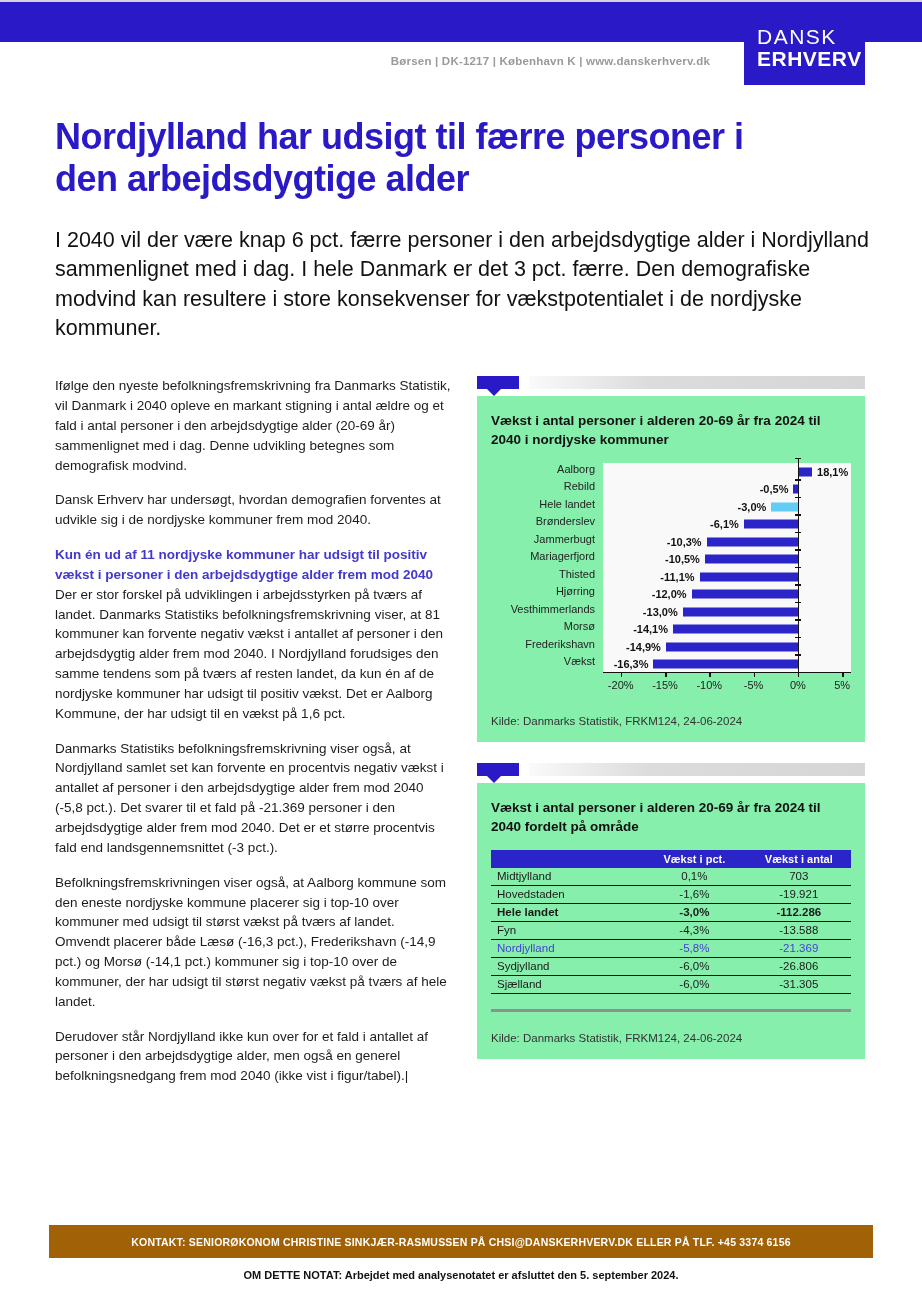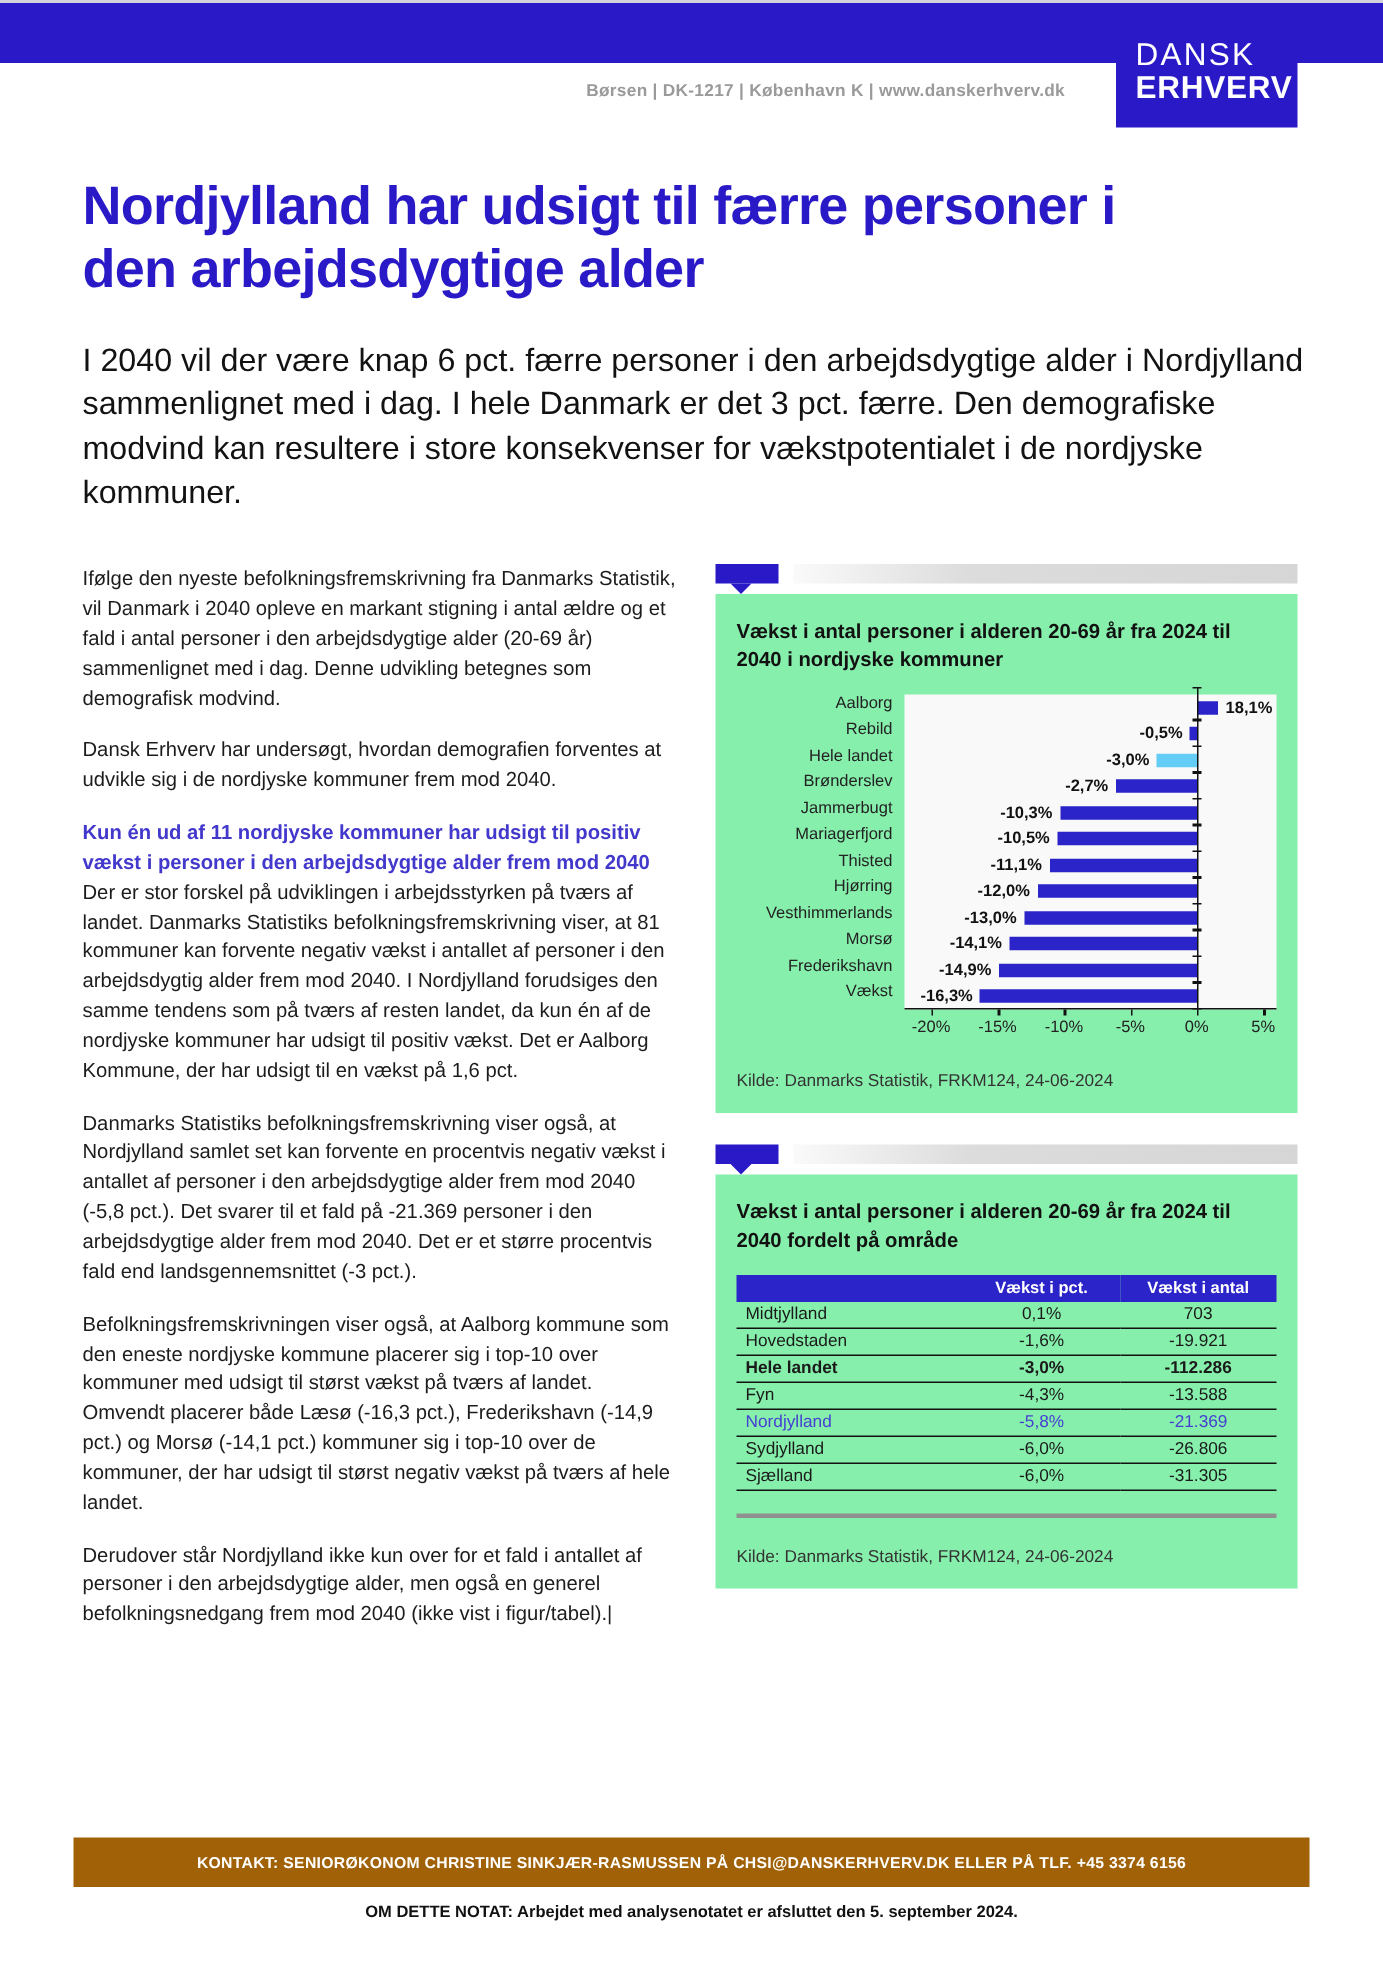--- a/index.html
+++ b/index.html
@@ -146,21 +146,21 @@
                   <div class="clabel">Hele landet</div>
                   <div class="cplot">
                     <div class="bar" style="background: rgb(99, 205, 245); left: 67.8571%; width: 10.7143%;"></div>
                     <div class="bval" style="right: calc(32.1429% + 5px);">-3,0%</div>
                   </div>
                 </div>
                 <div class="crow">
                   <div class="clabel">Brønderslev</div>
                   <div class="cplot">
                     <div class="bar" style="background: rgb(43, 36, 200); left: 56.7857%; width: 21.7857%;"></div>
-                    <div class="bval" style="right: calc(43.2143% + 5px);">-2,7%</div>
+                    <div class="bval" style="right: calc(43.2143% + 5px);">-6,1%</div>
                   </div>
                 </div>
                 <div class="crow">
                   <div class="clabel">Jammerbugt</div>
                   <div class="cplot">
                     <div class="bar" style="background: rgb(43, 36, 200); left: 41.7857%; width: 36.7857%;"></div>
                     <div class="bval" style="right: calc(58.2143% + 5px);">-10,3%</div>
                   </div>
                 </div>
                 <div class="crow">

